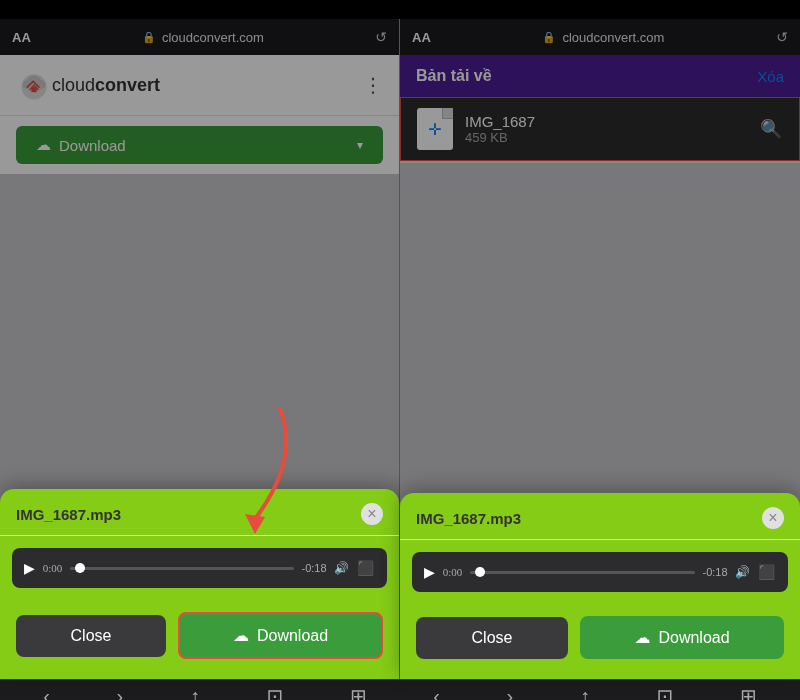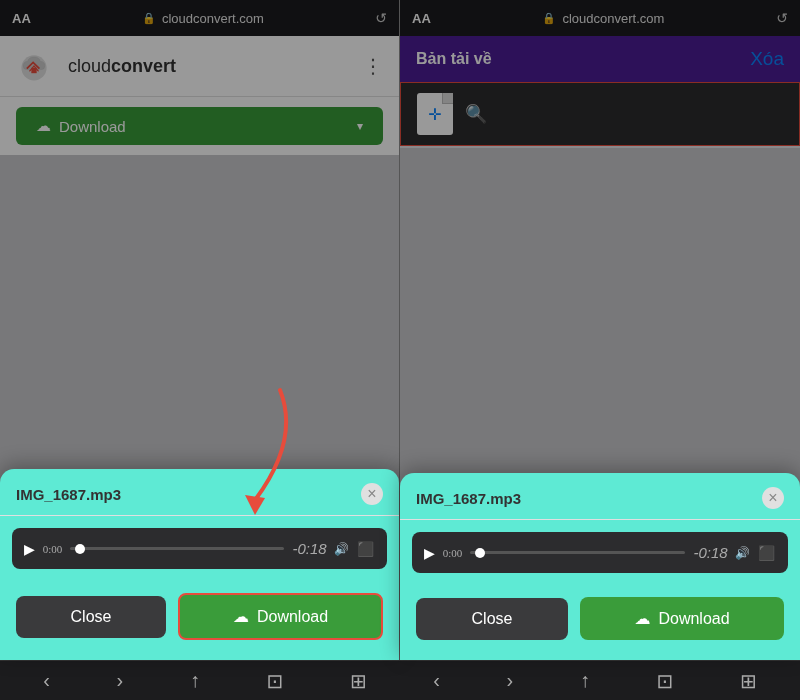--- a/index.html
+++ b/index.html
@@ -10,20 +10,21 @@
       background: #000;
       display: flex;
       flex-direction: column;
       overflow: hidden;
     }
 
     .screens-container {
       display: flex;
       flex: 1;
       height: 660px;
+      margin-top: 19px;
     }
 
     .screen {
       width: 400px;
       height: 660px;
       display: flex;
       flex-direction: column;
       background: #e5e5ea;
       position: relative;
     }
@@ -75,21 +76,21 @@
       padding: 12px 16px;
       display: flex;
       align-items: center;
       justify-content: space-between;
       border-bottom: 1px solid #e0e0e0;
     }
 
     .cc-logo-area {
       display: flex;
       align-items: center;
-      gap: 16px;
+      gap: 0;
     }
 
     .cc-logo-icon {
       width: 36px;
       height: 36px;
     }
 
     .cc-logo-text {
       font-size: 18px;
       color: #333;
@@ -149,21 +150,21 @@
     .modal-overlay {
       background: rgba(0,0,0,0.4);
       position: absolute;
       top: 0; left: 0; right: 0; bottom: 0;
       display: flex;
       flex-direction: column;
       justify-content: flex-end;
     }
 
     .modal {
-      background: #5eead4;
+      background: #84cc16;
       border-radius: 14px 14px 0 0;
       padding: 0;
       width: 100%;
       box-shadow: 0 -4px 20px rgba(0,0,0,0.3);
       overflow: hidden;
     }
 
     .modal-header {
       display: flex;
       align-items: center;
@@ -229,23 +230,22 @@
       height: 10px;
       background: white;
       border-radius: 50%;
       position: absolute;
       left: 5px;
       top: -3.5px;
     }
 
     .time-end {
       color: #aaa;
-      font-size: 15px;
+      font-size: 11px;
       white-space: nowrap;
-      font-style: italic;
     }
 
     .volume-icon {
       color: white;
       font-size: 12px;
     }
 
     .airplay-icon {
       color: white;
       font-size: 14px;
@@ -350,21 +350,21 @@
     }
 
     .download-panel-title {
       color: white;
       font-size: 16px;
       font-weight: 600;
     }
 
     .xoa-btn {
       color: #0a84ff;
-      font-size: 19px;
+      font-size: 15px;
       cursor: pointer;
     }
 
     .download-item {
       background: #2c2c2e;
       margin: 0 0 2px;
       padding: 10px 16px;
       display: flex;
       align-items: center;
       gap: 12px;
@@ -512,20 +512,24 @@
     </div>
 
     <div class="download-panel">
       <span class="download-panel-title">Bản tải về</span>
       <span class="xoa-btn">Xóa</span>
     </div>
 
     <div class="download-item">
       <div class="file-icon">
         <span class="file-icon-inner">✛</span>
+      </div>
+      <div class="file-info">
+        <div class="file-name">IMG_1687</div>
+        <div class="file-size">459 KB</div>
       </div>
       <span class="search-in-dl">🔍</span>
     </div>
 
     <div class="cc-gray-area" style="background:#c8c8cc;"></div>
 
     <div class="footer-text">© 2020 Lunaweb GmbH</div>
 
     <div class="modal-overlay">
       <div class="modal">

